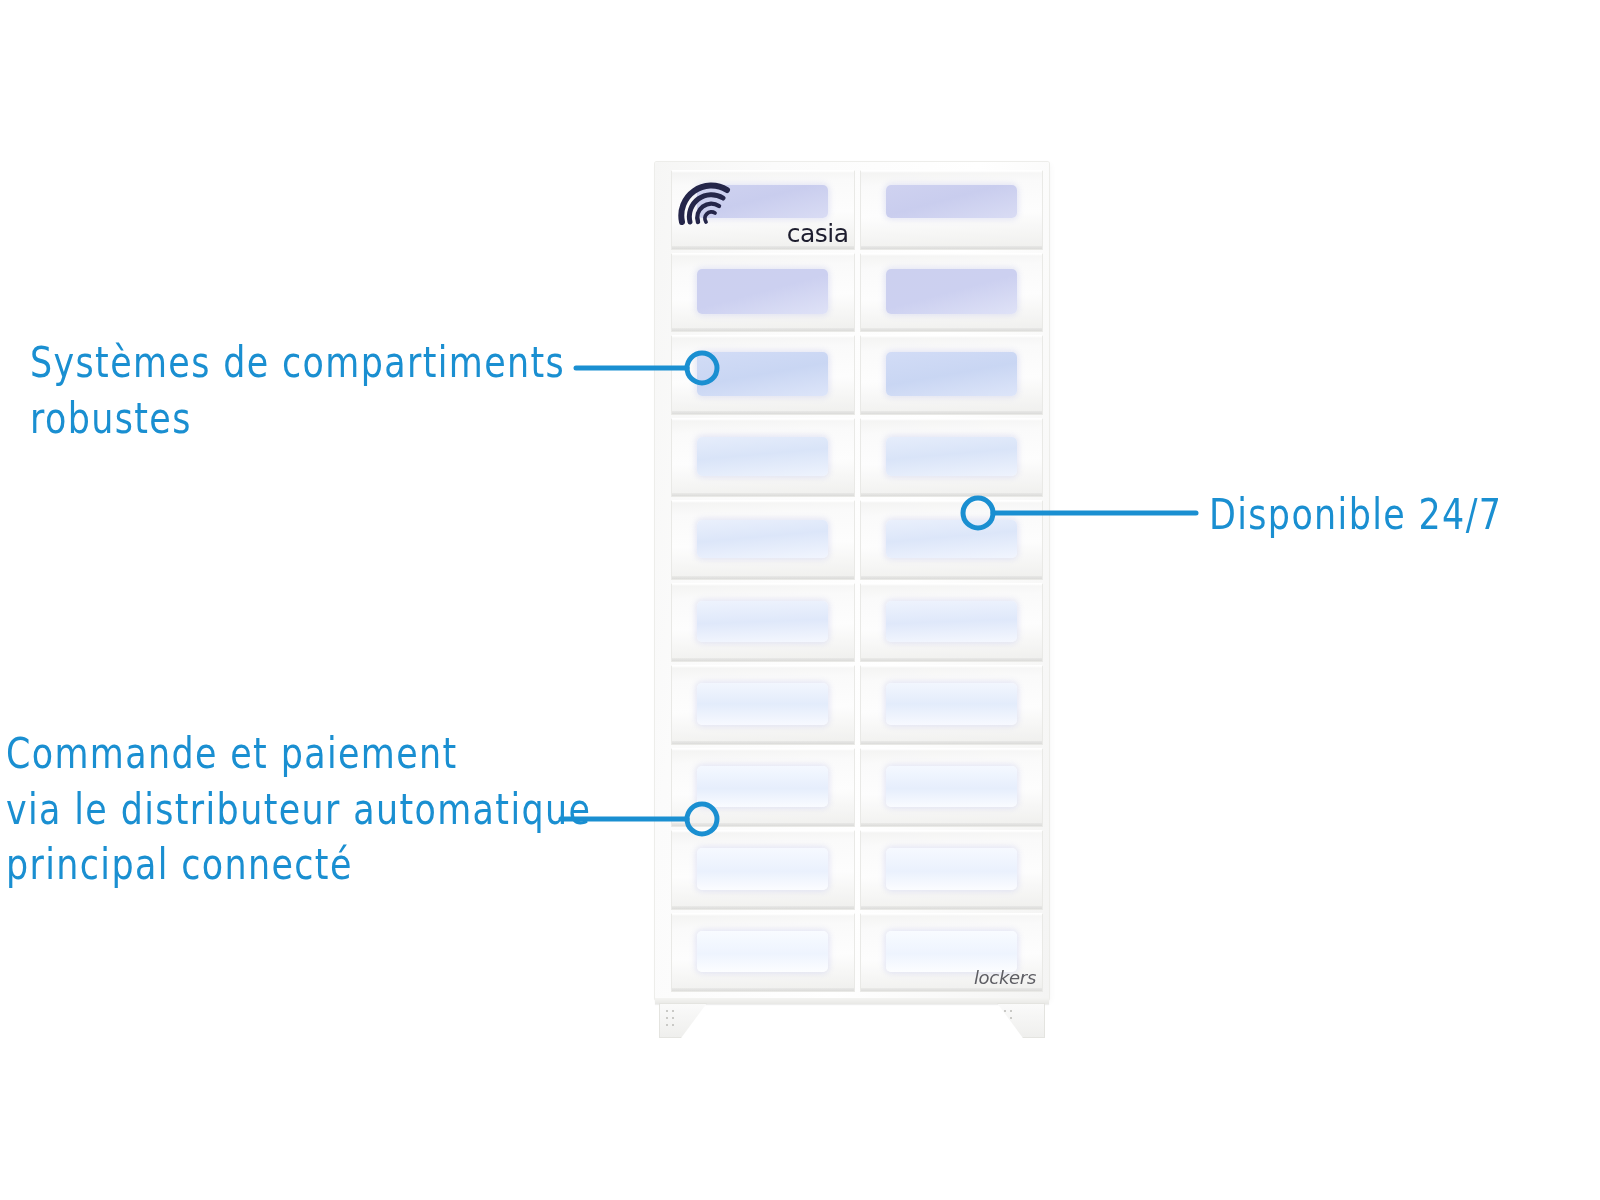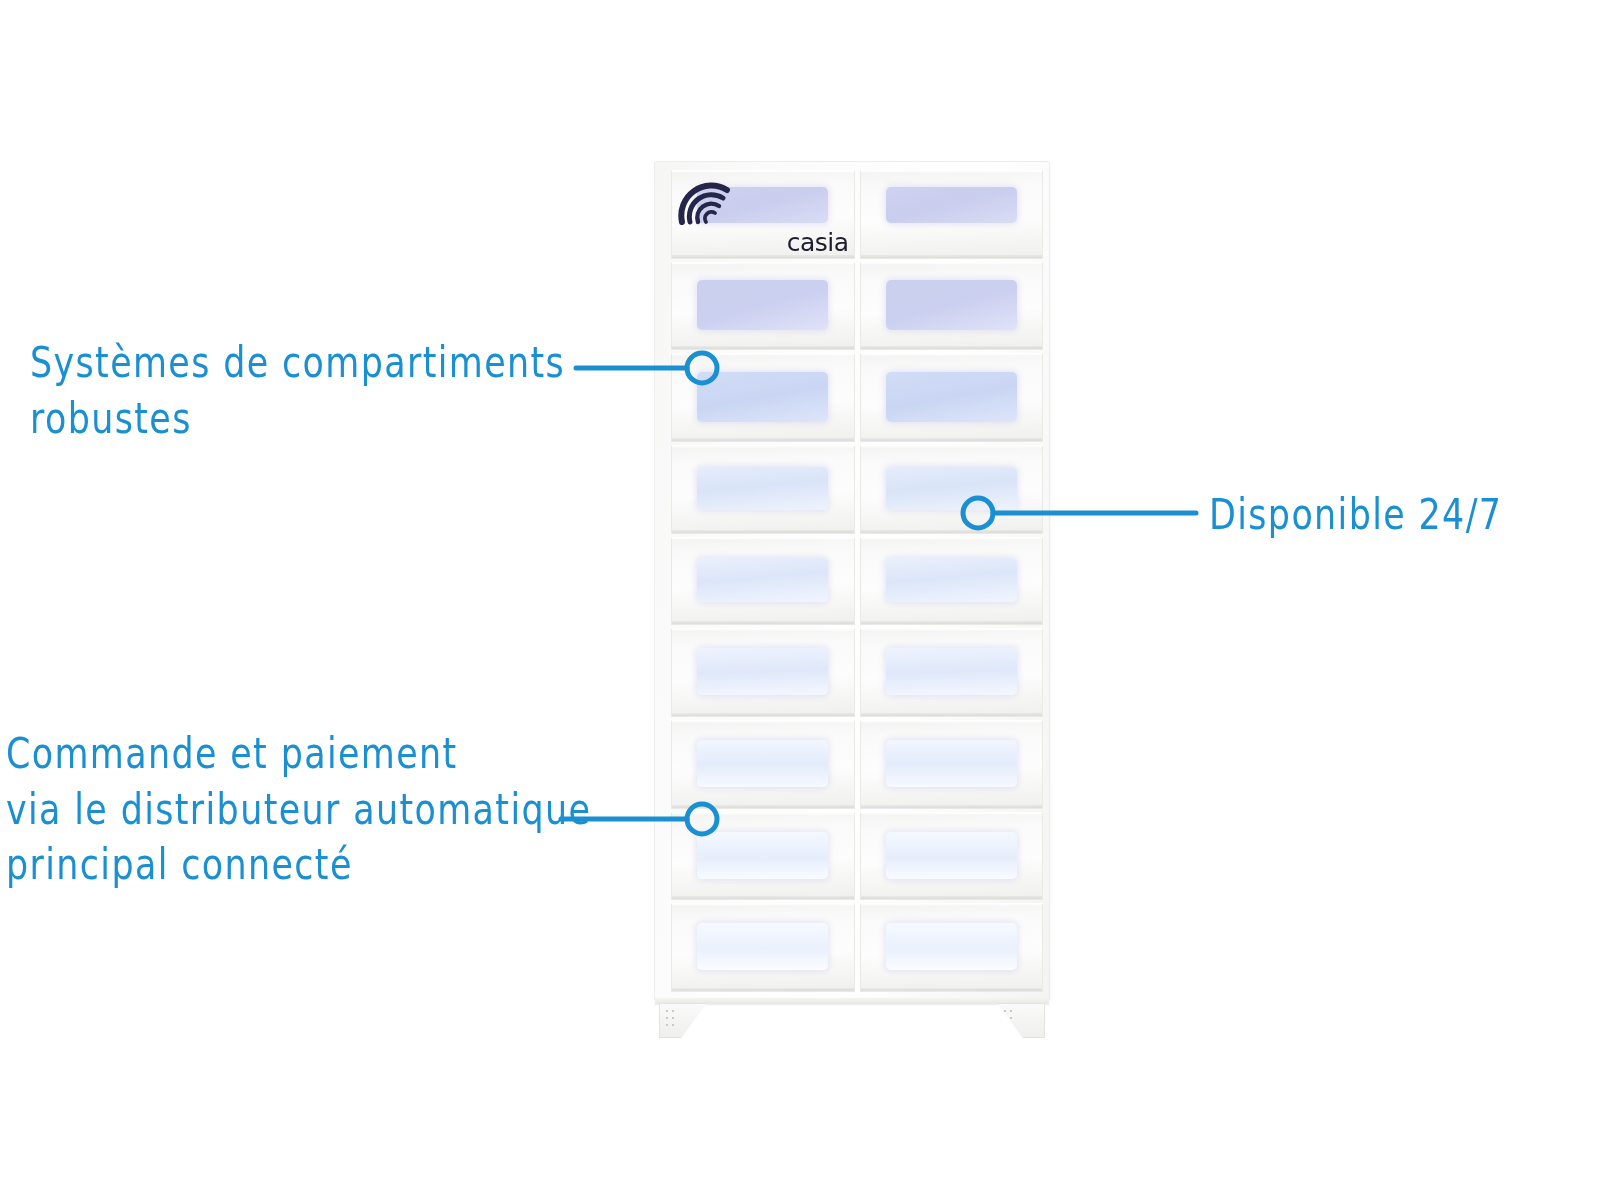--- a/index.html
+++ b/index.html
@@ -250,20 +250,29 @@
 
       <div class="row r9">
         <div class="door">
             <div class="glow"></div>
           </div>
         <div class="door">
             <div class="glow"></div>
           </div>
       </div>
 
+      <div class="row r10">
+        <div class="door">
+            <div class="glow"></div>
+          </div>
+        <div class="door">
+          <div class="glow"></div>
+          <span class="lockers-mark">lockers</span>
+        </div>
+      </div>
 
     </div>
   </div>
 
   <div class="feet">
     <div class="plinth"></div>
     <div class="foot left">
         <div class="holes"></div>
       </div>
     <div class="foot right">

